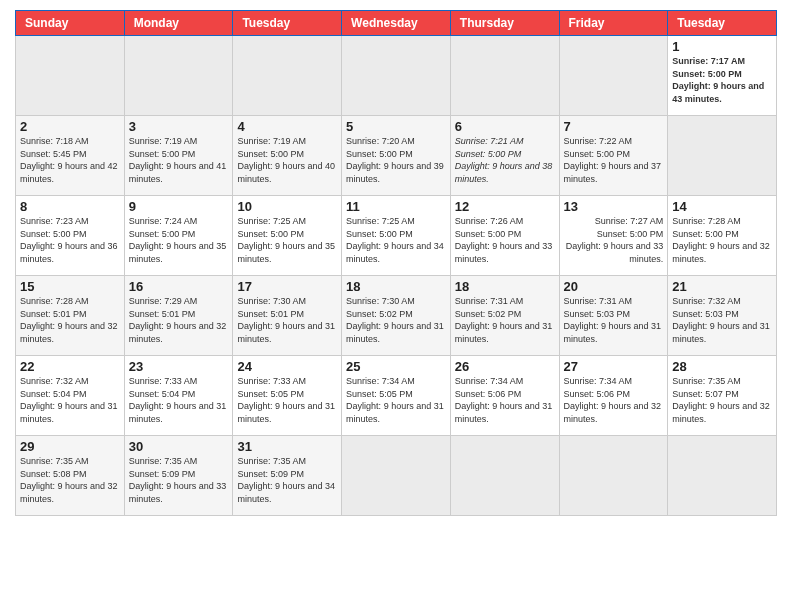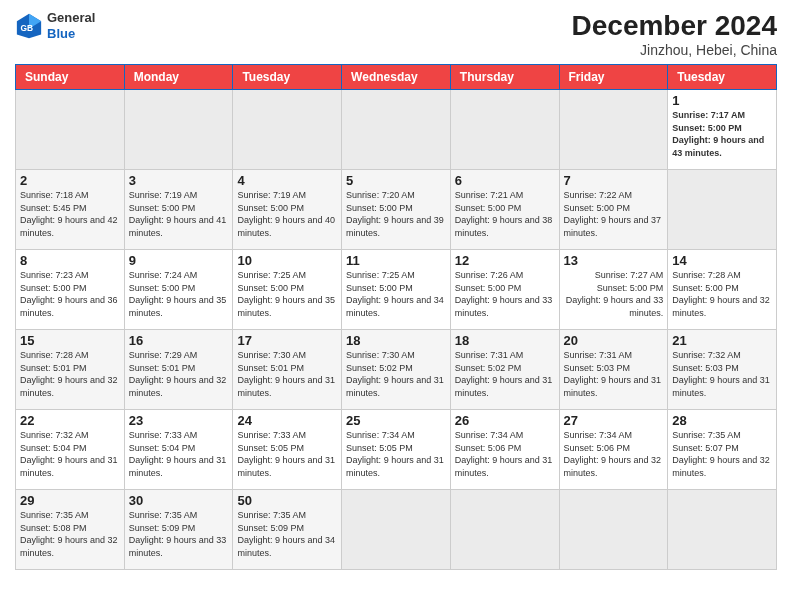--- a/index.html
+++ b/index.html
@@ -92,37 +92,20 @@
       background: #f0f0f0 !important;
     }
     .calendar tbody td.empty-cell {
       background: #ebebeb !important;
     }
   </style>
 </head>
 <body>
 
 <div class="container">
-  <div class="header">
-    <div class="logo">
-      <svg class="logo-icon" viewBox="0 0 30 30">
-        <polygon points="15,2 28,10 28,24 15,28 2,24 2,10" fill="#1565c0"></polygon>
-        <polygon points="15,2 28,10 15,18" fill="#42a5f5"></polygon>
-        <text x="6" y="20" font-size="9" fill="white" font-weight="bold">GB</text>
-      </svg>
-      <div class="logo-text">
-        <div class="logo-general">General</div>
-        <div class="logo-blue">Blue</div>
-      </div>
-    </div>
-    <div class="title-block">
-      <div class="month-title">December 2024</div>
-      <div class="location">Jinzhou, Hebei, China</div>
-    </div>
-  </div>
 
   <table class="calendar">
     <thead>
       <tr>
       <th>Sunday</th>
           <th>Monday</th>
           <th>Tuesday</th>
           <th>Wednesday</th>
           <th>Thursday</th>
           <th>Friday</th>
@@ -164,21 +147,21 @@
 Daylight: 9 hours and 40 minutes.</div>
           </td>
           <td>
             <span class="day-number">5</span>
             <div class="day-info" style="white-space: pre-line;">Sunrise: 7:20 AM
 Sunset: 5:00 PM
 Daylight: 9 hours and 39 minutes.</div>
           </td>
           <td>
             <span class="day-number">6</span>
-            <div class="day-info" style="white-space: pre-line;">Sunrise: 7:21 AM
+            <div class="day-info" style="white-space: pre-line; font-style: italic;">Sunrise: 7:21 AM
 Sunset: 5:00 PM
 Daylight: 9 hours and 38 minutes.</div>
           </td>
           <td>
             <span class="day-number">7</span>
             <div class="day-info" style="white-space: pre-line;">Sunrise: 7:22 AM
 Sunset: 5:00 PM
 Daylight: 9 hours and 37 minutes.</div>
           </td>
           <td class="empty-cell"></td>
@@ -322,21 +305,21 @@
 Sunset: 5:08 PM
 Daylight: 9 hours and 32 minutes.</div>
           </td>
           <td>
             <span class="day-number">30</span>
             <div class="day-info" style="white-space: pre-line;">Sunrise: 7:35 AM
 Sunset: 5:09 PM
 Daylight: 9 hours and 33 minutes.</div>
           </td>
           <td>
-            <span class="day-number">50</span>
+            <span class="day-number">31</span>
             <div class="day-info" style="white-space: pre-line;">Sunrise: 7:35 AM
 Sunset: 5:09 PM
 Daylight: 9 hours and 34 minutes.</div>
           </td>
           <td class="empty-cell"></td>
           <td class="empty-cell"></td>
           <td class="empty-cell"></td>
           <td class="empty-cell"></td>
         </tr>
       </tbody>

